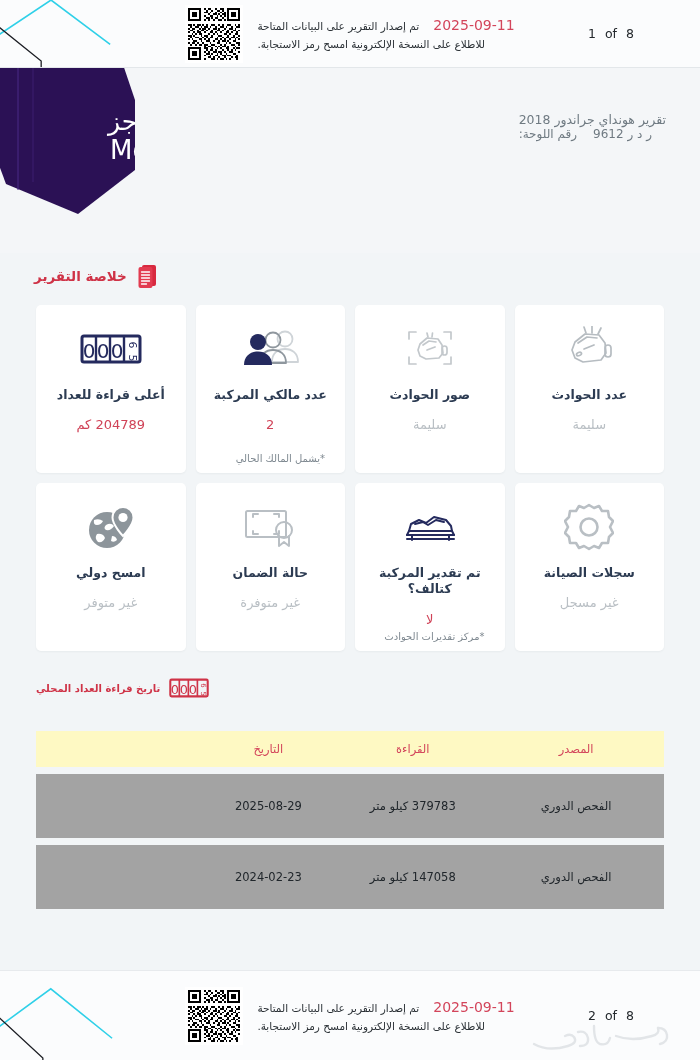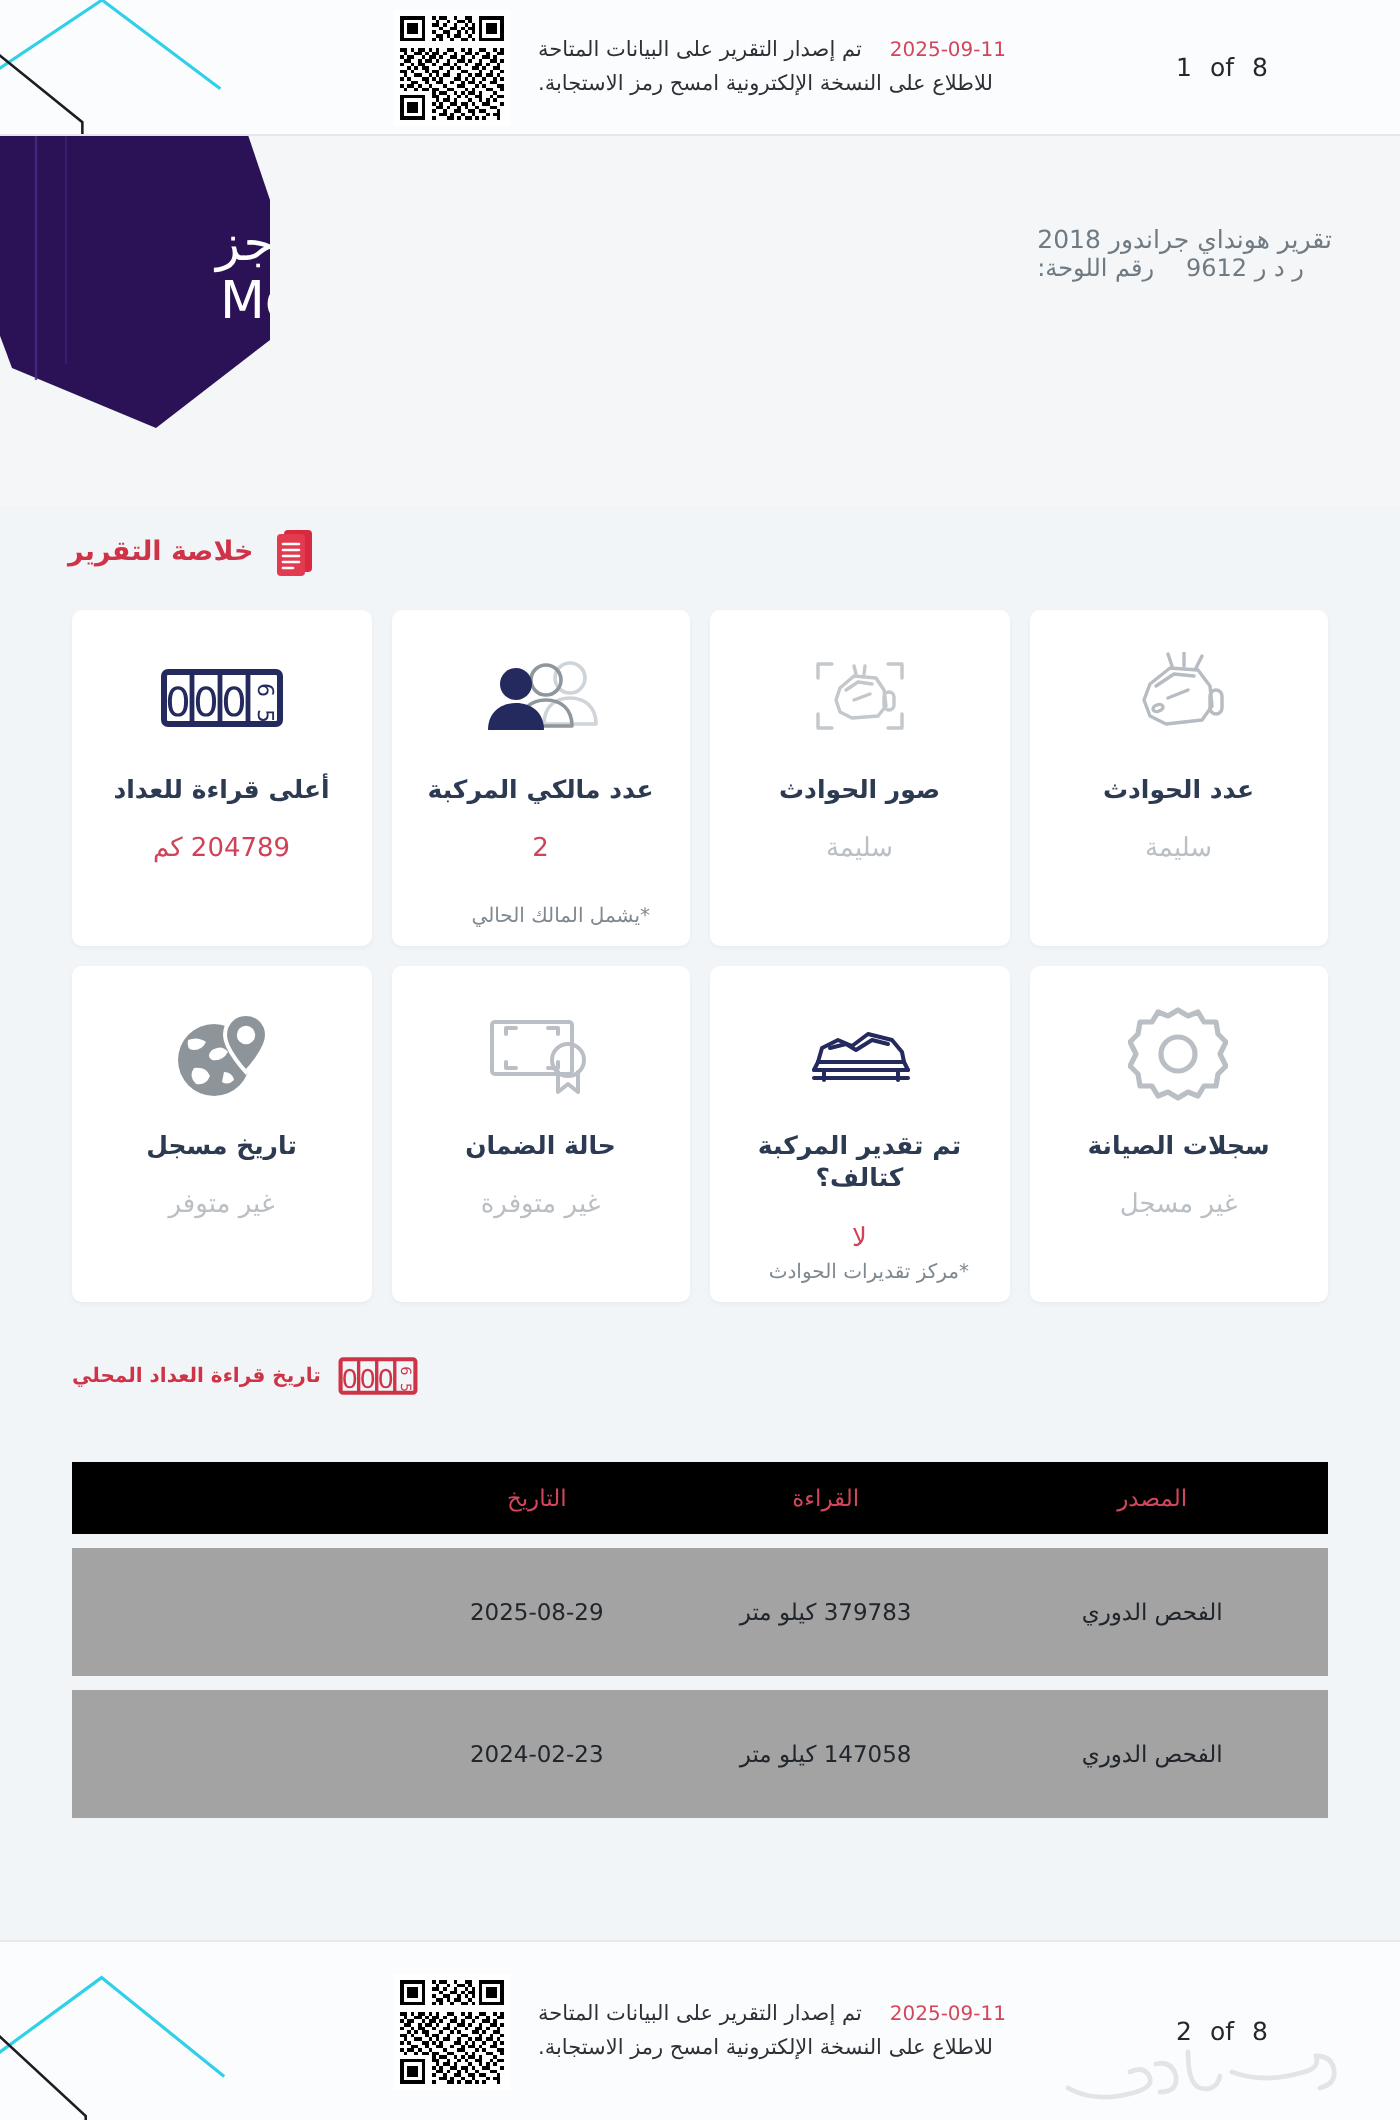--- a/index.html
+++ b/index.html
@@ -54,21 +54,21 @@
   }
   .issue-line1 {
     display: flex;
     flex-direction: row;
     align-items: baseline;
     gap: 14px;
     font-size: 10.5px;
     color: #2b3136;
     white-space: nowrap;
   }
-  .issue-date { color: #d3455b; font-size: 10px; direction: ltr; }
+  .issue-date { color: #d3455b; font-size: 14px; direction: ltr; }
   .issue-line2 { font-size: 10.5px; color: #2b3136; white-space: nowrap; }
 
   .qr {
     width: 58px; height: 58px;
     background: #fff;
     padding: 3px;
     flex: none;
   }
   .qr svg { display: block; width: 100%; height: 100%; }
 
@@ -207,21 +207,21 @@
   .odo-head .s-title {
     font-size: 10px;
     font-weight: bold;
     color: #cf3347;
   }
 
   
   .table-wrap { padding: 28px 36px 0 36px; }
   table { width: 100%; border-collapse: collapse; table-layout: fixed; }
   thead th {
-    background: #000000;
+    background: #fef9c3;
     color: #d3455b;
     font-size: 11.5px;
     font-weight: normal;
     padding: 11px 14px;
     text-align: center;
   }
   thead th:first-child { text-align: center; }
   tbody td {
     background: #a3a3a3;
     color: #20262b;
@@ -663,21 +663,21 @@
           <g fill="#ffffff">
             <path d="M10 17 q5 -2 9 1 q-2 4 -6 4 q-4 0 -3 -5z"></path>
             <path d="M22 22 q5 -3 8 1 q-3 5 -8 4 q-3 -2 0 -5z"></path>
             <path d="M13 31 q6 -1 8 4 q-2 5 -7 4 q-4 -4 -1 -8z"></path>
             <path d="M28 33 q4 0 5 4 q-3 3 -6 1z"></path>
           </g>
           <path d="M39 4 C33 4 28.5 8.5 28.5 14.5 C28.5 22 39 33 39 33 C39 33 49.5 22 49.5 14.5 C49.5 8.5 45 4 39 4 Z" fill="#8d959b" stroke="#ffffff" stroke-width="2"></path>
           <circle cx="39" cy="14.5" r="4.6" fill="#ffffff"></circle>
         </svg>
       </div>
-      <div class="card-label">تاريخ مسجل</div>
+      <div class="card-label">امسح دولي</div>
       <div class="card-value v-gray">غير متوفر</div>
     </div>
   </div>
 
   <div class="odo-head" style="padding-right:0;">
     <div style="margin-right:auto; display:flex; align-items:center; gap:9px; padding-left:36px;">
       <svg width="40" height="24" viewBox="0 0 62 36">
         <rect x="2" y="5" width="58" height="26" rx="2" fill="none" stroke="#cf3347" stroke-width="3.2"></rect>
         <line x1="16" y1="5" x2="16" y2="31" stroke="#cf3347" stroke-width="2.6"></line>
         <line x1="30" y1="5" x2="30" y2="31" stroke="#cf3347" stroke-width="2.6"></line>

